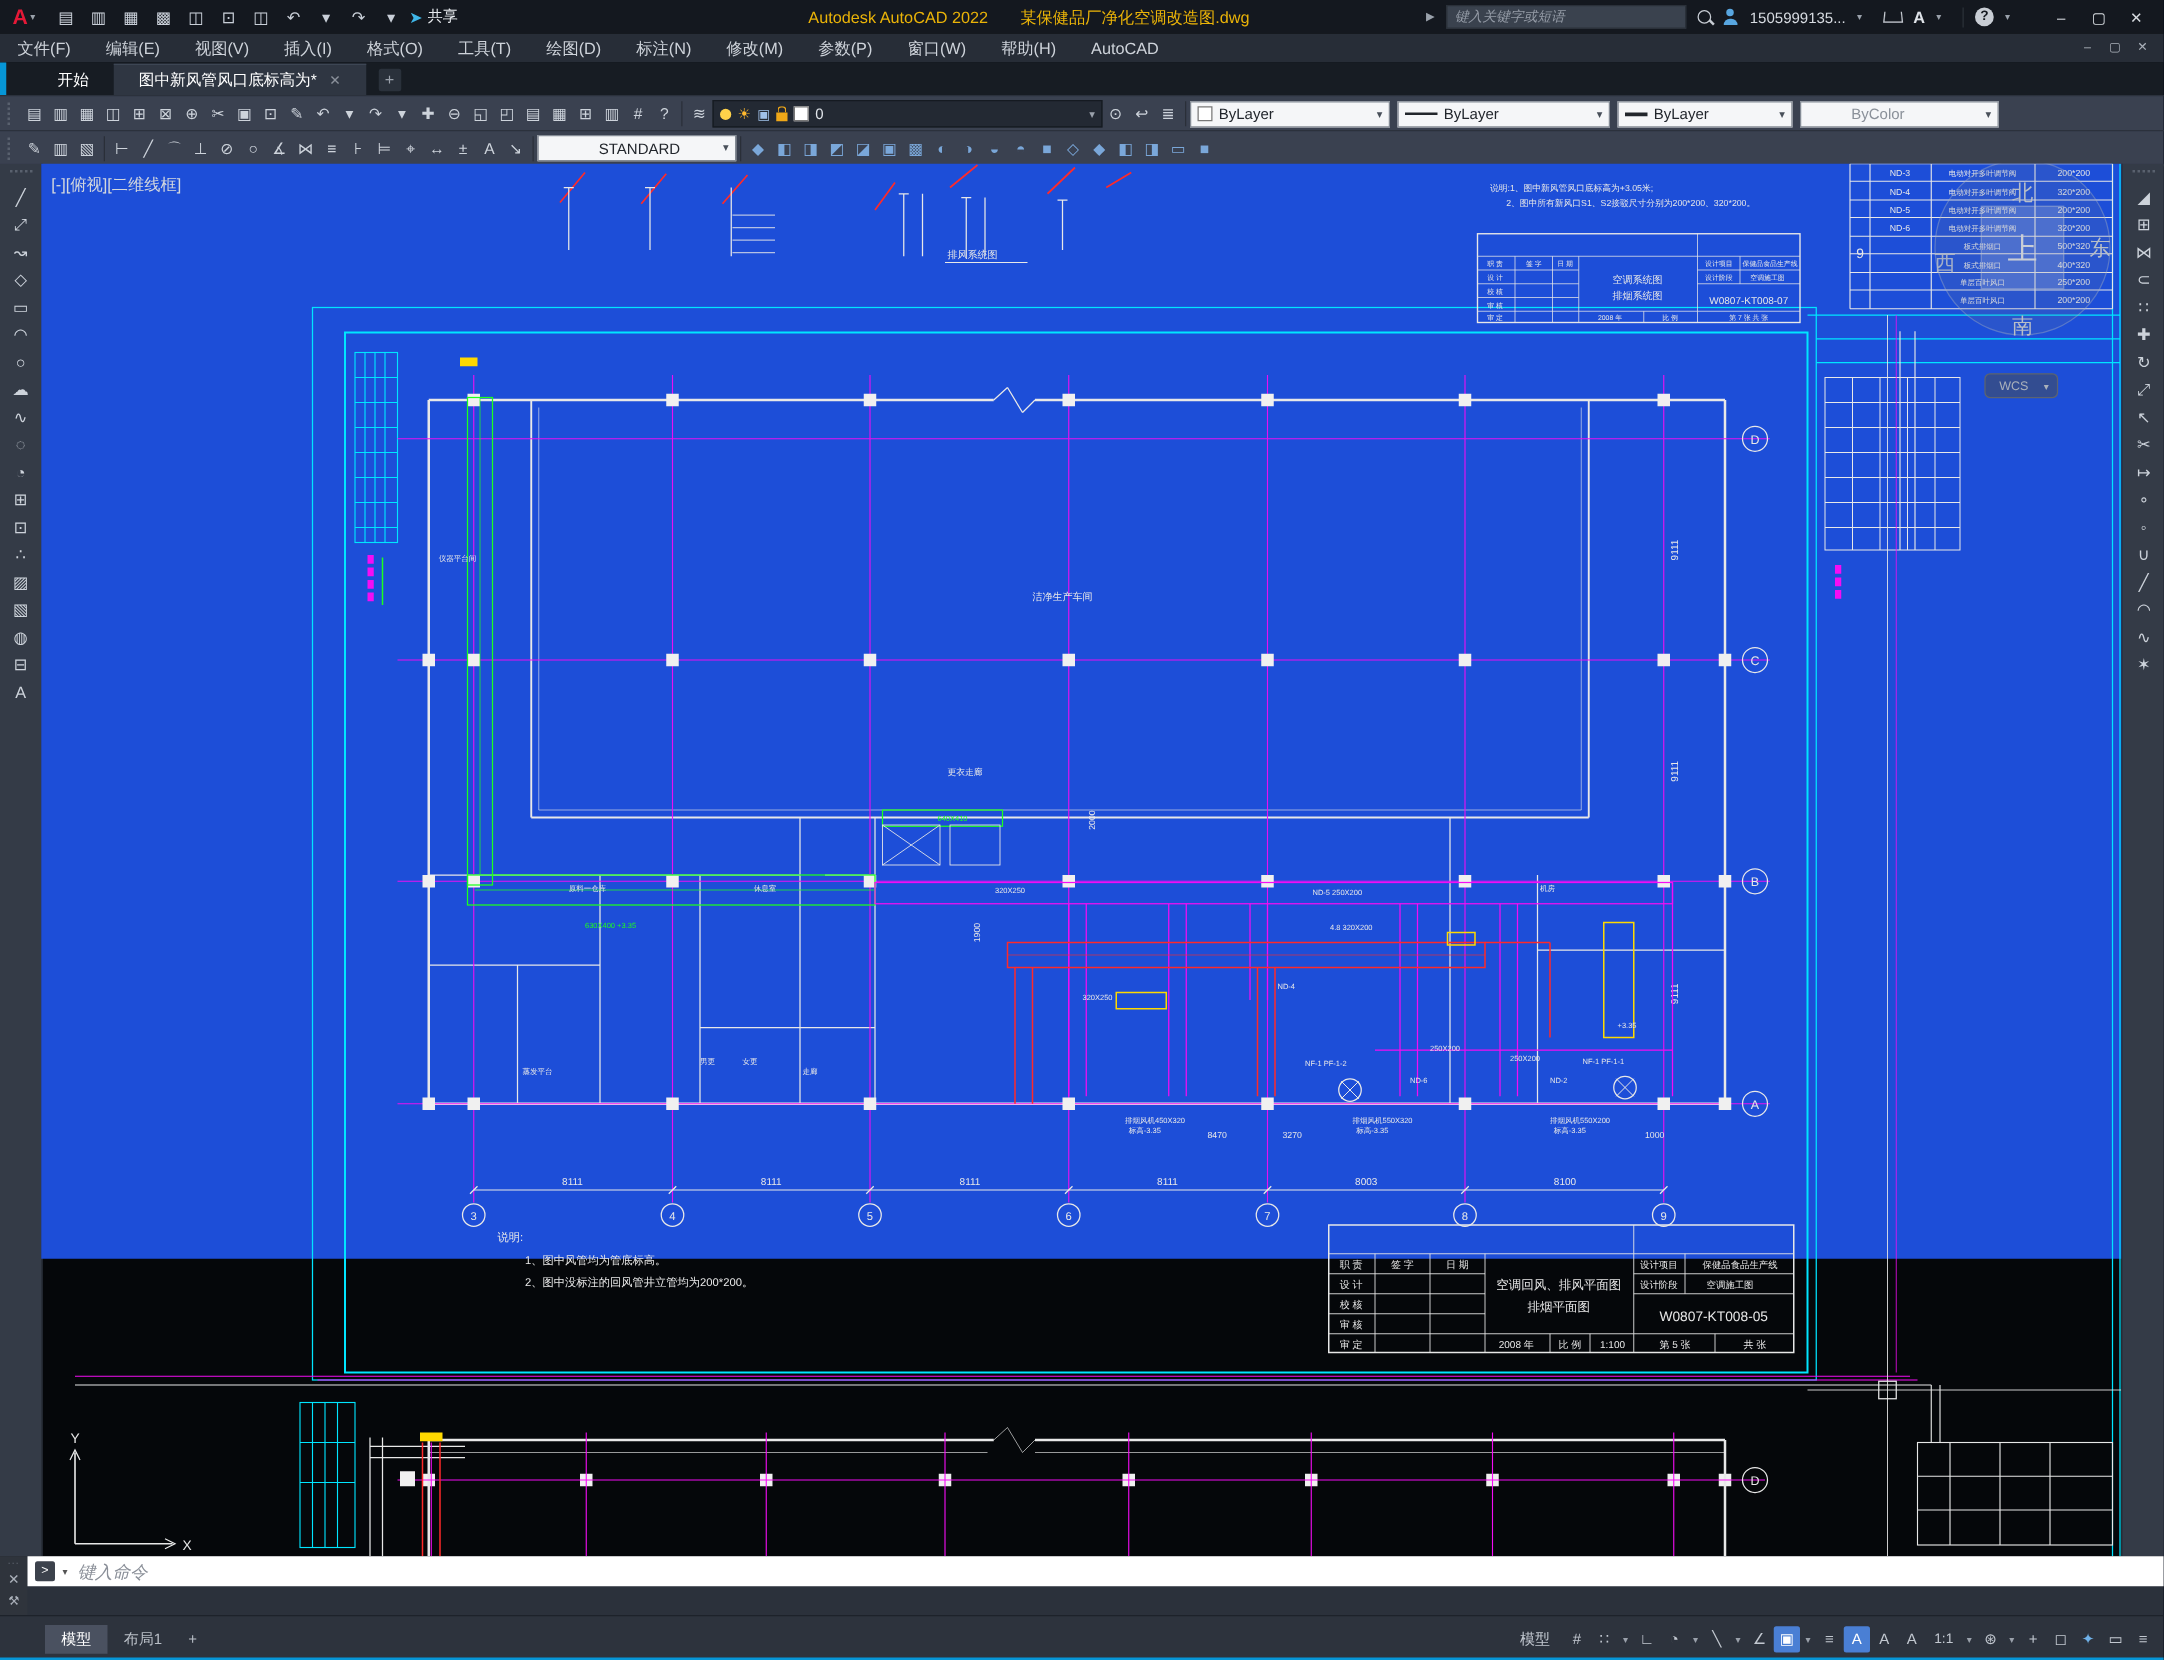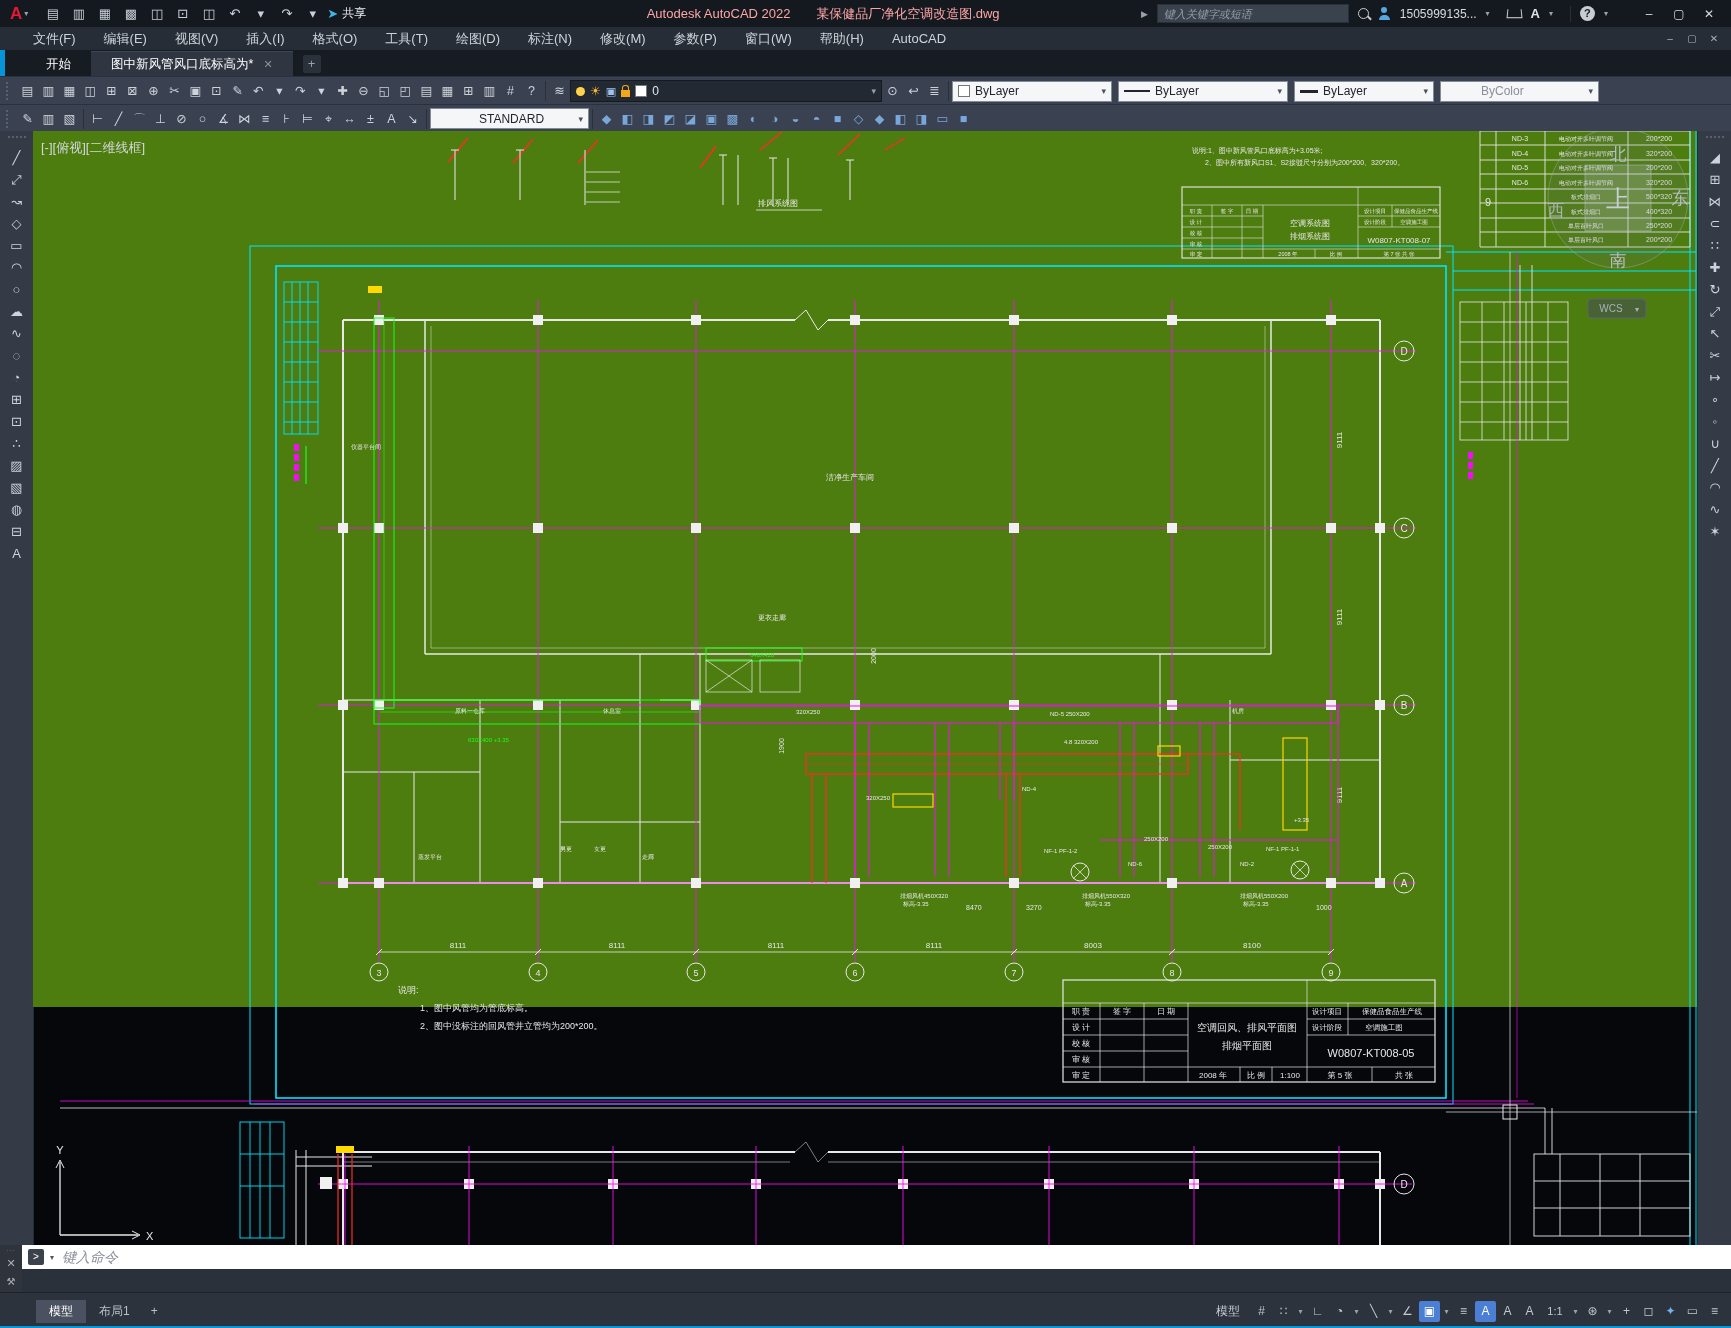--- a/index.html
+++ b/index.html
@@ -7,21 +7,21 @@
        font-family:"Liberation Sans","DejaVu Sans",sans-serif;
        -webkit-font-smoothing:antialiased;}
   .abs{position:absolute;}
   
   #titlebar{left:0;top:0;width:1731px;height:27px;background:#14181f;display:flex;align-items:center;color:#c9cfd8;font-size:12px;}
   #logo{color:#e51937;font-weight:bold;font-size:17px;margin:0 2px 0 10px;}
   .cardd{font-size:8px;color:#9aa1ab;margin-right:8px;}
   .qat{display:flex;align-items:center;gap:9px;margin-left:8px;}
   .qic{width:17px;height:17px;line-height:17px;text-align:center;font-size:13px;color:#c9cfd8;}
   .share-plane{color:#3fb6e8;font-size:13px;margin-left:6px;}
-  #title-center{position:absolute;left:50%;transform:translateX(-62%);white-space:nowrap;color:#fca5a5;font-size:13px;}
+  #title-center{position:absolute;left:50%;transform:translateX(-62%);white-space:nowrap;color:#eab308;font-size:13px;}
   #title-center .doc{margin-left:22px;}
   #tb-right{margin-left:auto;display:flex;align-items:center;gap:9px;padding-right:8px;}
   #search-box{width:178px;height:17px;background:#3a424e;border:1px solid #2a3039;color:#dfe3e8;font-size:11px;padding:0 6px;font-style:italic;}
   #search-box::placeholder{color:#959ca7;font-style:italic;}
   .mag{width:9px;height:9px;border:1.5px solid #c8cdd4;border-radius:50%;position:relative;display:inline-block;}
   .mag::after{content:"";position:absolute;left:8px;top:8px;width:5px;height:1.5px;background:#c8cdd4;transform:rotate(45deg);}
   .person{width:13px;height:13px;position:relative;display:inline-block;}
   .person::before{content:"";position:absolute;top:0;left:3.5px;width:6px;height:6px;border-radius:50%;background:#58a6e0;}
   .person::after{content:"";position:absolute;bottom:0;left:1px;width:11px;height:5px;border-radius:6px 6px 0 0;background:#58a6e0;}
   .cart{width:13px;height:8px;border:1.5px solid #c8cdd4;border-top:none;display:inline-block;transform:perspective(12px) rotateX(10deg);}
@@ -61,21 +61,21 @@
   .lock::before{content:"";position:absolute;top:-5px;left:1px;width:5px;height:4px;border:1.5px solid #f0a818;border-bottom:none;border-radius:3px 3px 0 0;}
   .ltln{width:26px;height:2px;background:#22262c;flex:none;}
   .ltlw{width:18px;height:3px;background:#22262c;flex:none;}
   
   .vtbar{top:131px;width:33px;height:1114px;background:#343b47;display:flex;flex-direction:column;align-items:center;}
   #lefttb{left:0;border-right:1px solid #262c36;}
   #righttb{left:1697px;width:34px;border-left:1px solid #262c36;}
   .vgrip{width:18px;height:5px;margin:5px 0 4px;border-top:2px dotted #59616e;}
   .vic{width:24px;height:22px;line-height:22px;text-align:center;font-size:13px;color:#cdd3db;}
   
-  #canvas{left:33px;top:131px;width:1664px;height:876px;background:#4d7c0f;}
+  #canvas{left:33px;top:131px;width:1664px;height:876px;background:#1d4ed8;}
   #vplabel{position:absolute;left:8px;top:8px;color:#d4d8dd;font-size:13px;}
   svg text{font-family:"Liberation Sans","DejaVu Sans",sans-serif;}
   .cy{stroke:#00e5ff;fill:none;}
   .mg{stroke:#f40df4;fill:none;}
   .wh{stroke:#e8e8e8;fill:none;}
   .gr{stroke:#1dff1d;fill:none;}
   .rd{stroke:#ff2a2a;fill:none;}
   .yl{stroke:#ffd900;fill:none;}
   .tw{fill:#e8e8e8;}
   .tg{fill:#1dff1d;}
@@ -147,21 +147,21 @@
     <span class="cardd">▾</span>
     <div class="winbtns">
         <span class="winbtn">–</span>
         <span class="winbtn">▢</span>
         <span class="winbtn">✕</span>
       </div>
   </div>
 </div>
 
 <div id="menubar" class="abs">
-  <div style="display:flex;margin-left:19px;">
+  <div style="display:flex;">
       <span class="mi">文件(F)</span>
       <span class="mi">编辑(E)</span>
       <span class="mi">视图(V)</span>
       <span class="mi">插入(I)</span>
       <span class="mi">格式(O)</span>
       <span class="mi">工具(T)</span>
       <span class="mi">绘图(D)</span>
       <span class="mi">标注(N)</span>
       <span class="mi">修改(M)</span>
       <span class="mi">参数(P)</span>

